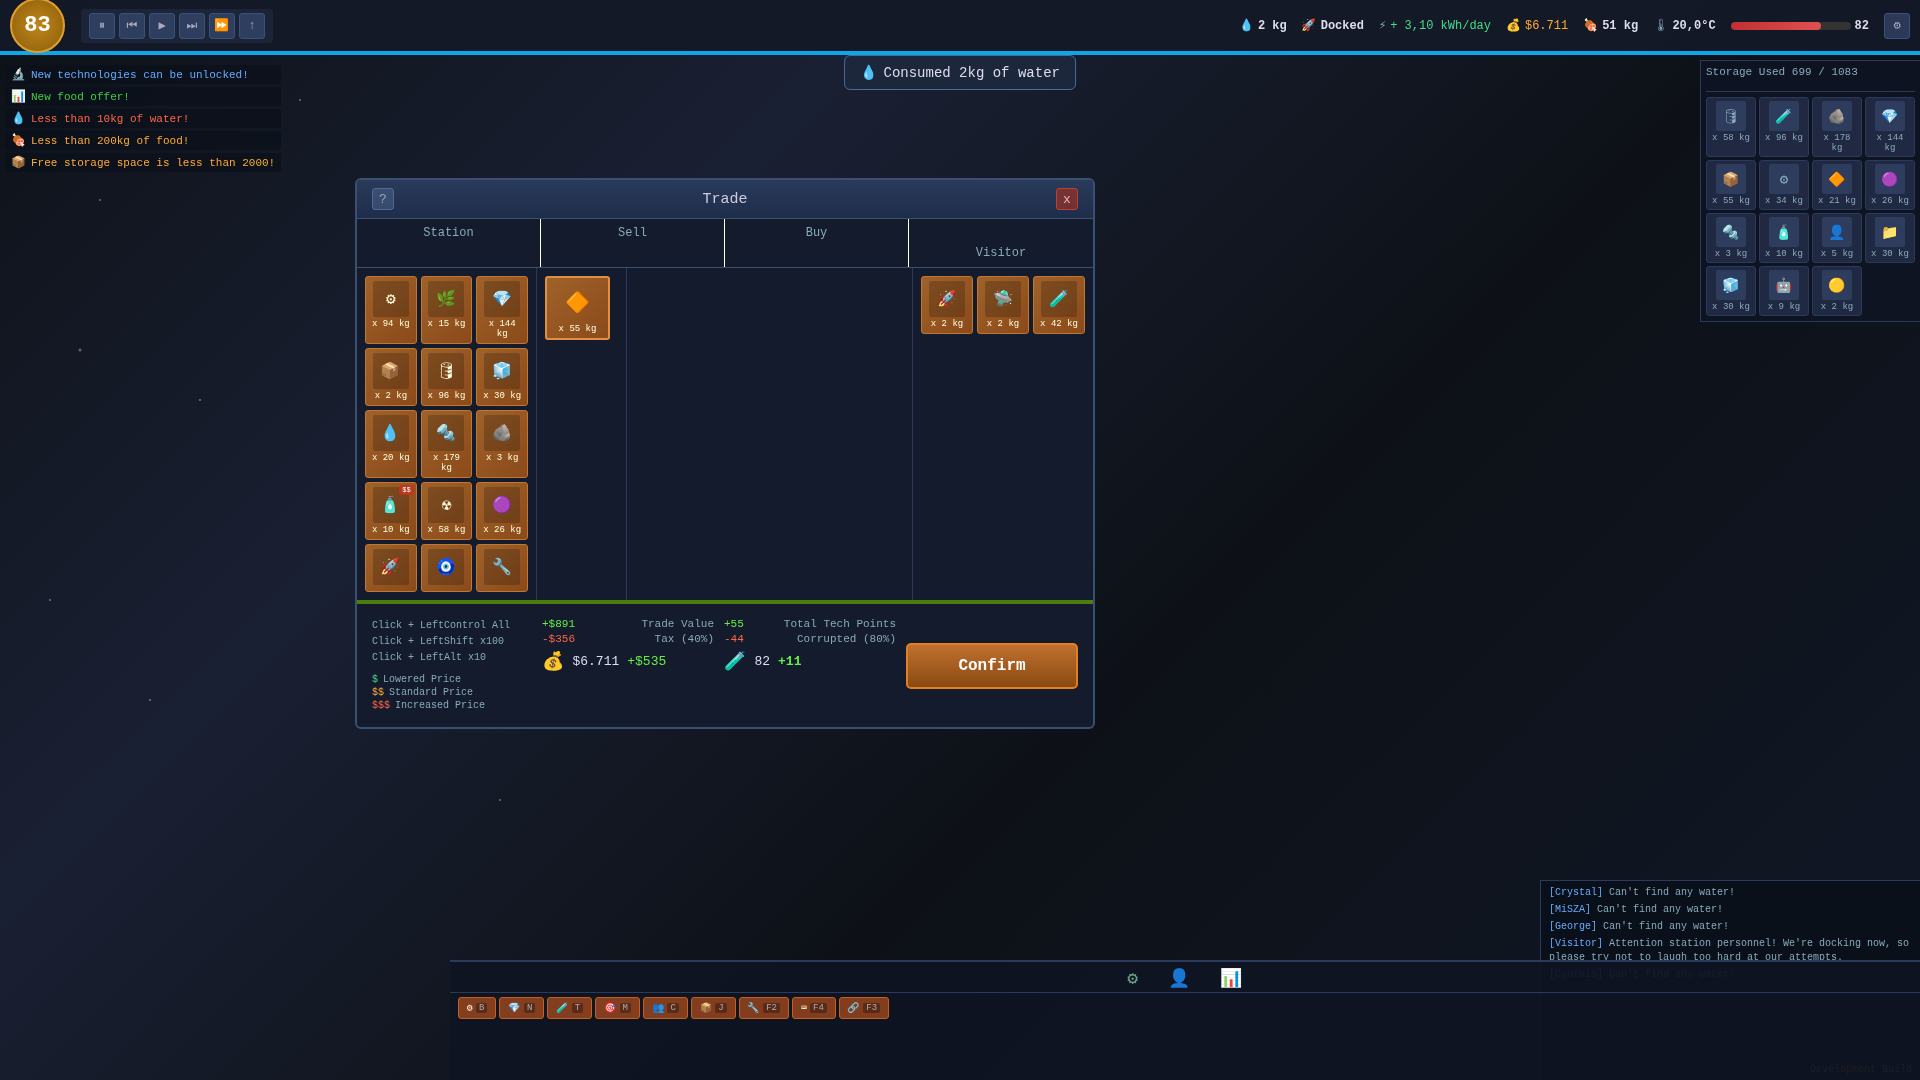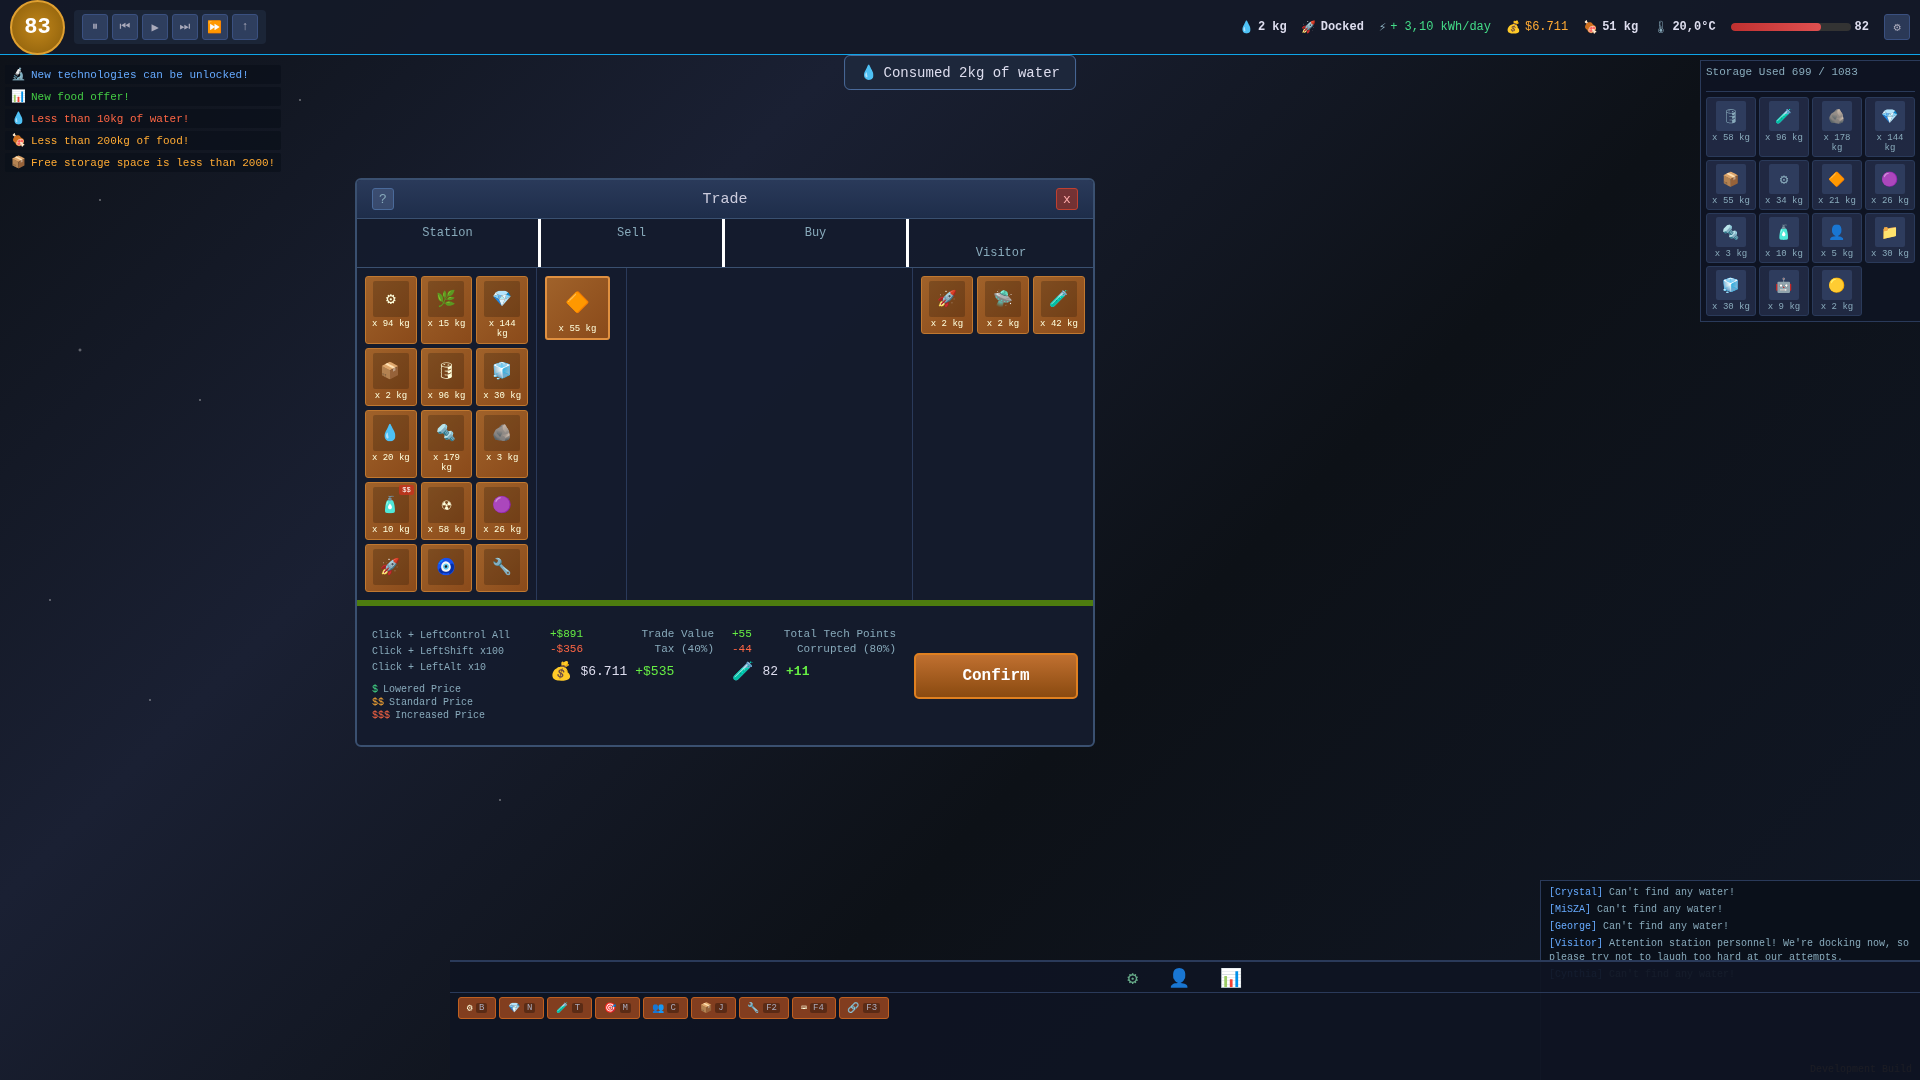--- a/index.html
+++ b/index.html
@@ -35,25 +35,25 @@
     }
 
     
     .top-hud {
       position: absolute;
       top: 0;
       left: 0;
       right: 0;
       height: 55px;
       background: rgba(20, 25, 40, 0.95);
-      border-bottom: 1px solid #0ea5e9;
+      border-bottom: 4px solid #0ea5e9;
       display: flex;
       align-items: center;
       padding: 0 10px;
-      gap: 9px;
+      gap: 16px;
       z-index: 100;
       text-align: center;
     }
 
     .day-counter {
       width: 55px;
       height: 55px;
       background: radial-gradient(circle, #c0851a, #8b5e0a);
       border-radius: 50%;
       display: flex;
@@ -280,21 +280,21 @@
       display: grid;
       grid-template-columns: 1fr 1fr 1fr 1fr;
       border-bottom: 1px solid #3a5070;
     }
 
     .trade-tab {
       padding: 7px;
       text-align: center;
       font-size: 12px;
       color: #8ab;
-      border-right: 3px solid #ffffff;
+      border-right: 1px solid #ffffff;
       cursor: pointer;
     }
 
     .trade-tab:last-child { border-right: none; margin-top: 20px; }
 
     
     .trade-content {
       display: grid;
       grid-template-columns: 180px 90px 1fr 180px;
       min-height: 320px;
@@ -360,25 +360,25 @@
       border-radius: 3px;
       padding: 4px;
       text-align: center;
       font-size: 9px;
       color: #ffd;
       width: 65px;
     }
 
     
     .trade-bottom {
-      border-top: 6px solid #4d7c0f;
-      padding: 22px 15px;
+      border-top: 4px solid #4d7c0f;
+      padding: 14px 15px;
       display: grid;
       grid-template-columns: 160px 1fr 1fr 1fr;
-      gap: 18px;
+      gap: 10px;
       align-items: start;
     }
 
     .trade-instructions {
       font-size: 10px;
       color: #8ab;
       line-height: 1.6;
     }
 
     .trade-value-box {

